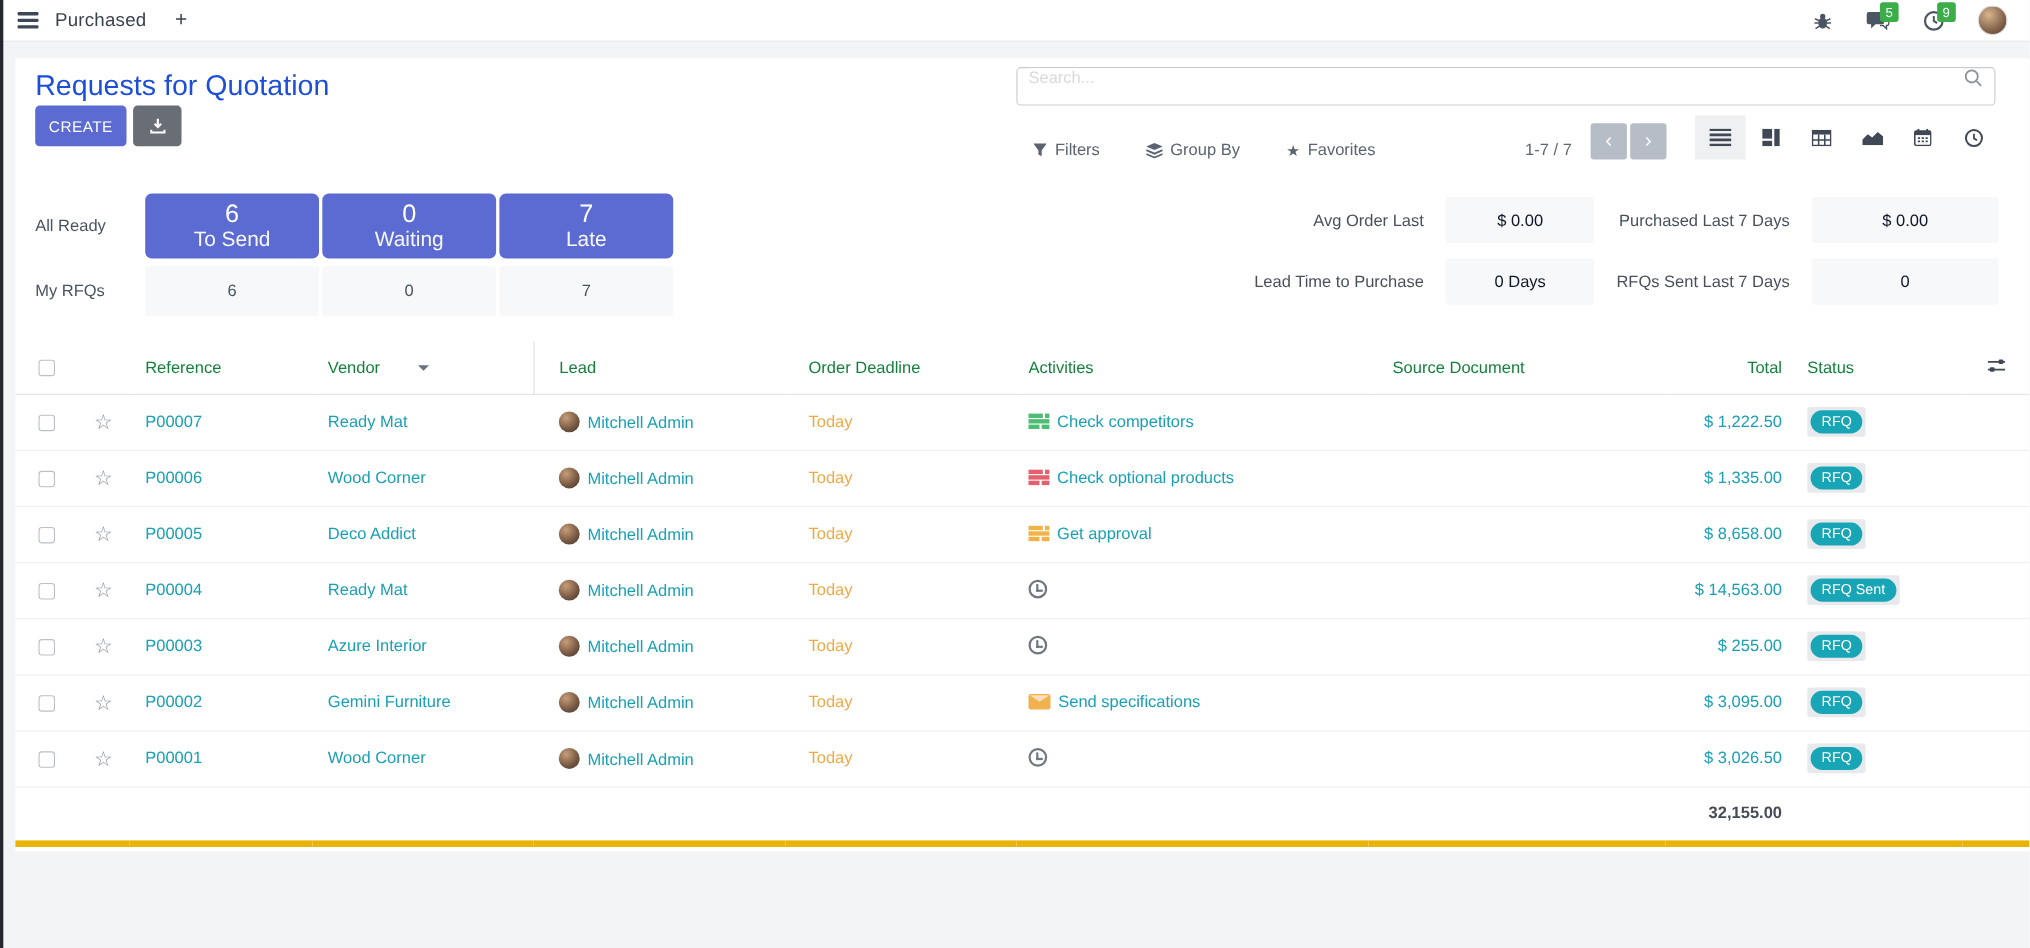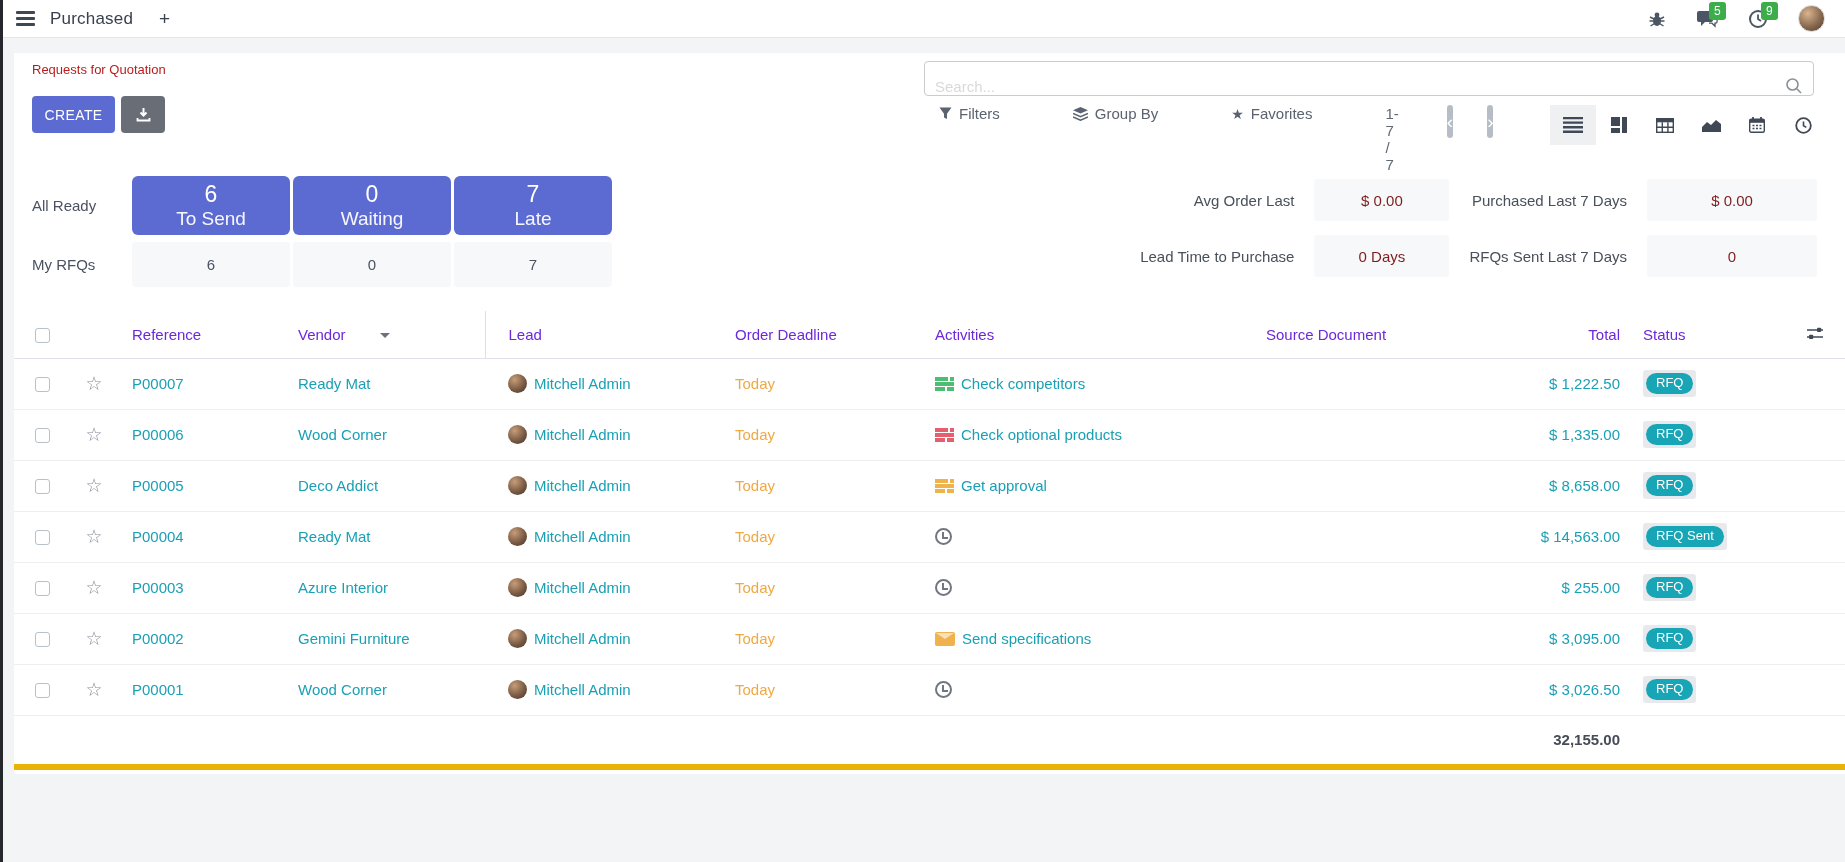--- a/index.html
+++ b/index.html
@@ -37,43 +37,43 @@
     border:1px solid #d8dadd; cursor:pointer;
   }
 
   
   .page {
     position:absolute; top:53px; left:14px; right:0; height:721px;
     background:#fff;
   }
 
   
-  .cp-title { position:absolute; left:18px; top:9px; font-size:13px; color:#b91c1c; }
+  .cp-title { position:absolute; left:18px; top:9px; font-size:26px; color:#1d4ed8; }
   .btn-create {
     position:absolute; left:18px; top:43px; width:83px; height:37px;
     background:#5c6bd2; border:none; border-radius:4px;
     color:#fff; font-size:14px; letter-spacing:.4px; cursor:pointer;
     font-family:"Liberation Sans", sans-serif;
   }
   .btn-export {
     position:absolute; left:107px; top:43px; width:44px; height:37px;
     background:#686d76; border:none; border-radius:4px; cursor:pointer;
     display:flex; align-items:center; justify-content:center;
   }
   .search-box {
     position:absolute; left:910px; top:8px; width:890px; height:35px;
     border:1px solid #c9cbce; border-radius:4px; background:#fff;
-    display:flex; align-items:flex-end; padding:0 10px;
+    display:flex; align-items:flex-start; padding:0 10px;
   }
   .search-box input {
     flex:1; border:none; outline:none; font-size:15px;
     font-family:"Liberation Sans", sans-serif; color:#4a5260;
   }
   .search-box input::placeholder { color:#d7d9dc; }
-  .cp-row2 { position:absolute; left:925px; top:52px; right:28px; height:40px; display:flex; align-items:flex-start;gap:31px; }
+  .cp-row2 { position:absolute; left:925px; top:52px; right:28px; height:40px; display:flex; align-items:flex-end; }
   .cp-menu { display:flex; align-items:center; gap:7px; color:#5b6270; cursor:pointer; margin-right:42px; white-space:nowrap; }
   .cp-menu .glyph { color:#5b6270; font-size:14px; }
   .pager { margin-left:auto; color:#5f6771; margin-right:14px; }
   .pg-btn {
     width:33px; height:33px; border:none; border-radius:3px; background:#b7bdc6;
     color:#fff; font-size:19px; line-height:1; cursor:pointer; margin-left:3px;
     font-family:"Liberation Sans", sans-serif;
   }
   .views { display:flex; margin-left:26px; }
   .view-btn { width:46px; height:40px; display:flex; align-items:center; justify-content:center; cursor:pointer; }
@@ -98,31 +98,31 @@
     display:flex; align-items:center; justify-content:center; color:#4a5260; cursor:pointer;
   }
   .kpis {
     position:absolute; right:28px; top:126px;
     display:grid; grid-template-columns:auto 135px auto 170px;
     grid-template-rows:42px 42px; gap:14px 20px; align-items:center;
   }
   .kpi-label { text-align:right; color:#49505a; }
   .kpi-value {
     background:#f7f8fa; border-radius:3px; height:42px;
-    display:flex; align-items:center; justify-content:center; color:#7f1d1d; cursor:pointer;
+    display:flex; align-items:center; justify-content:center; color:#0f172a; cursor:pointer;
   }
 
   
   .list { position:absolute; left:0; right:0; top:258px; }
   table { width:1831px; border-collapse:collapse; table-layout:fixed; }
   col.c-check{width:56px} col.c-star{width:48px} col.c-ref{width:166px} col.c-vendor{width:201px}
   col.c-buyer{width:229px} col.c-deadline{width:210px} col.c-act{width:320px} col.c-src{width:270px}
   col.c-total{width:116px} col.c-status{width:154px} col.c-gear{width:61px}
   thead th {
-    height:47px; font-weight:400; color:#6d28d9; text-align:left;
+    height:47px; font-weight:400; color:#15803d; text-align:left;
     border-bottom:1px solid #dfe3e8; padding:0; cursor:pointer; position:relative;
   }
   th.pad, td.pad { padding-left:14px; }
   tbody td { height:51px; border-bottom:1px solid #eceef1; padding:0; }
   td.center, th.center { text-align:center; }
   td.right, th.right { text-align:right; padding-right:10px; }
   th.sorted { border-right:1px solid #dde0e5; }
   .caret-down {
     display:inline-block; margin-left:34px;
     width:0; height:0; border-left:5px solid transparent; border-right:5px solid transparent;

